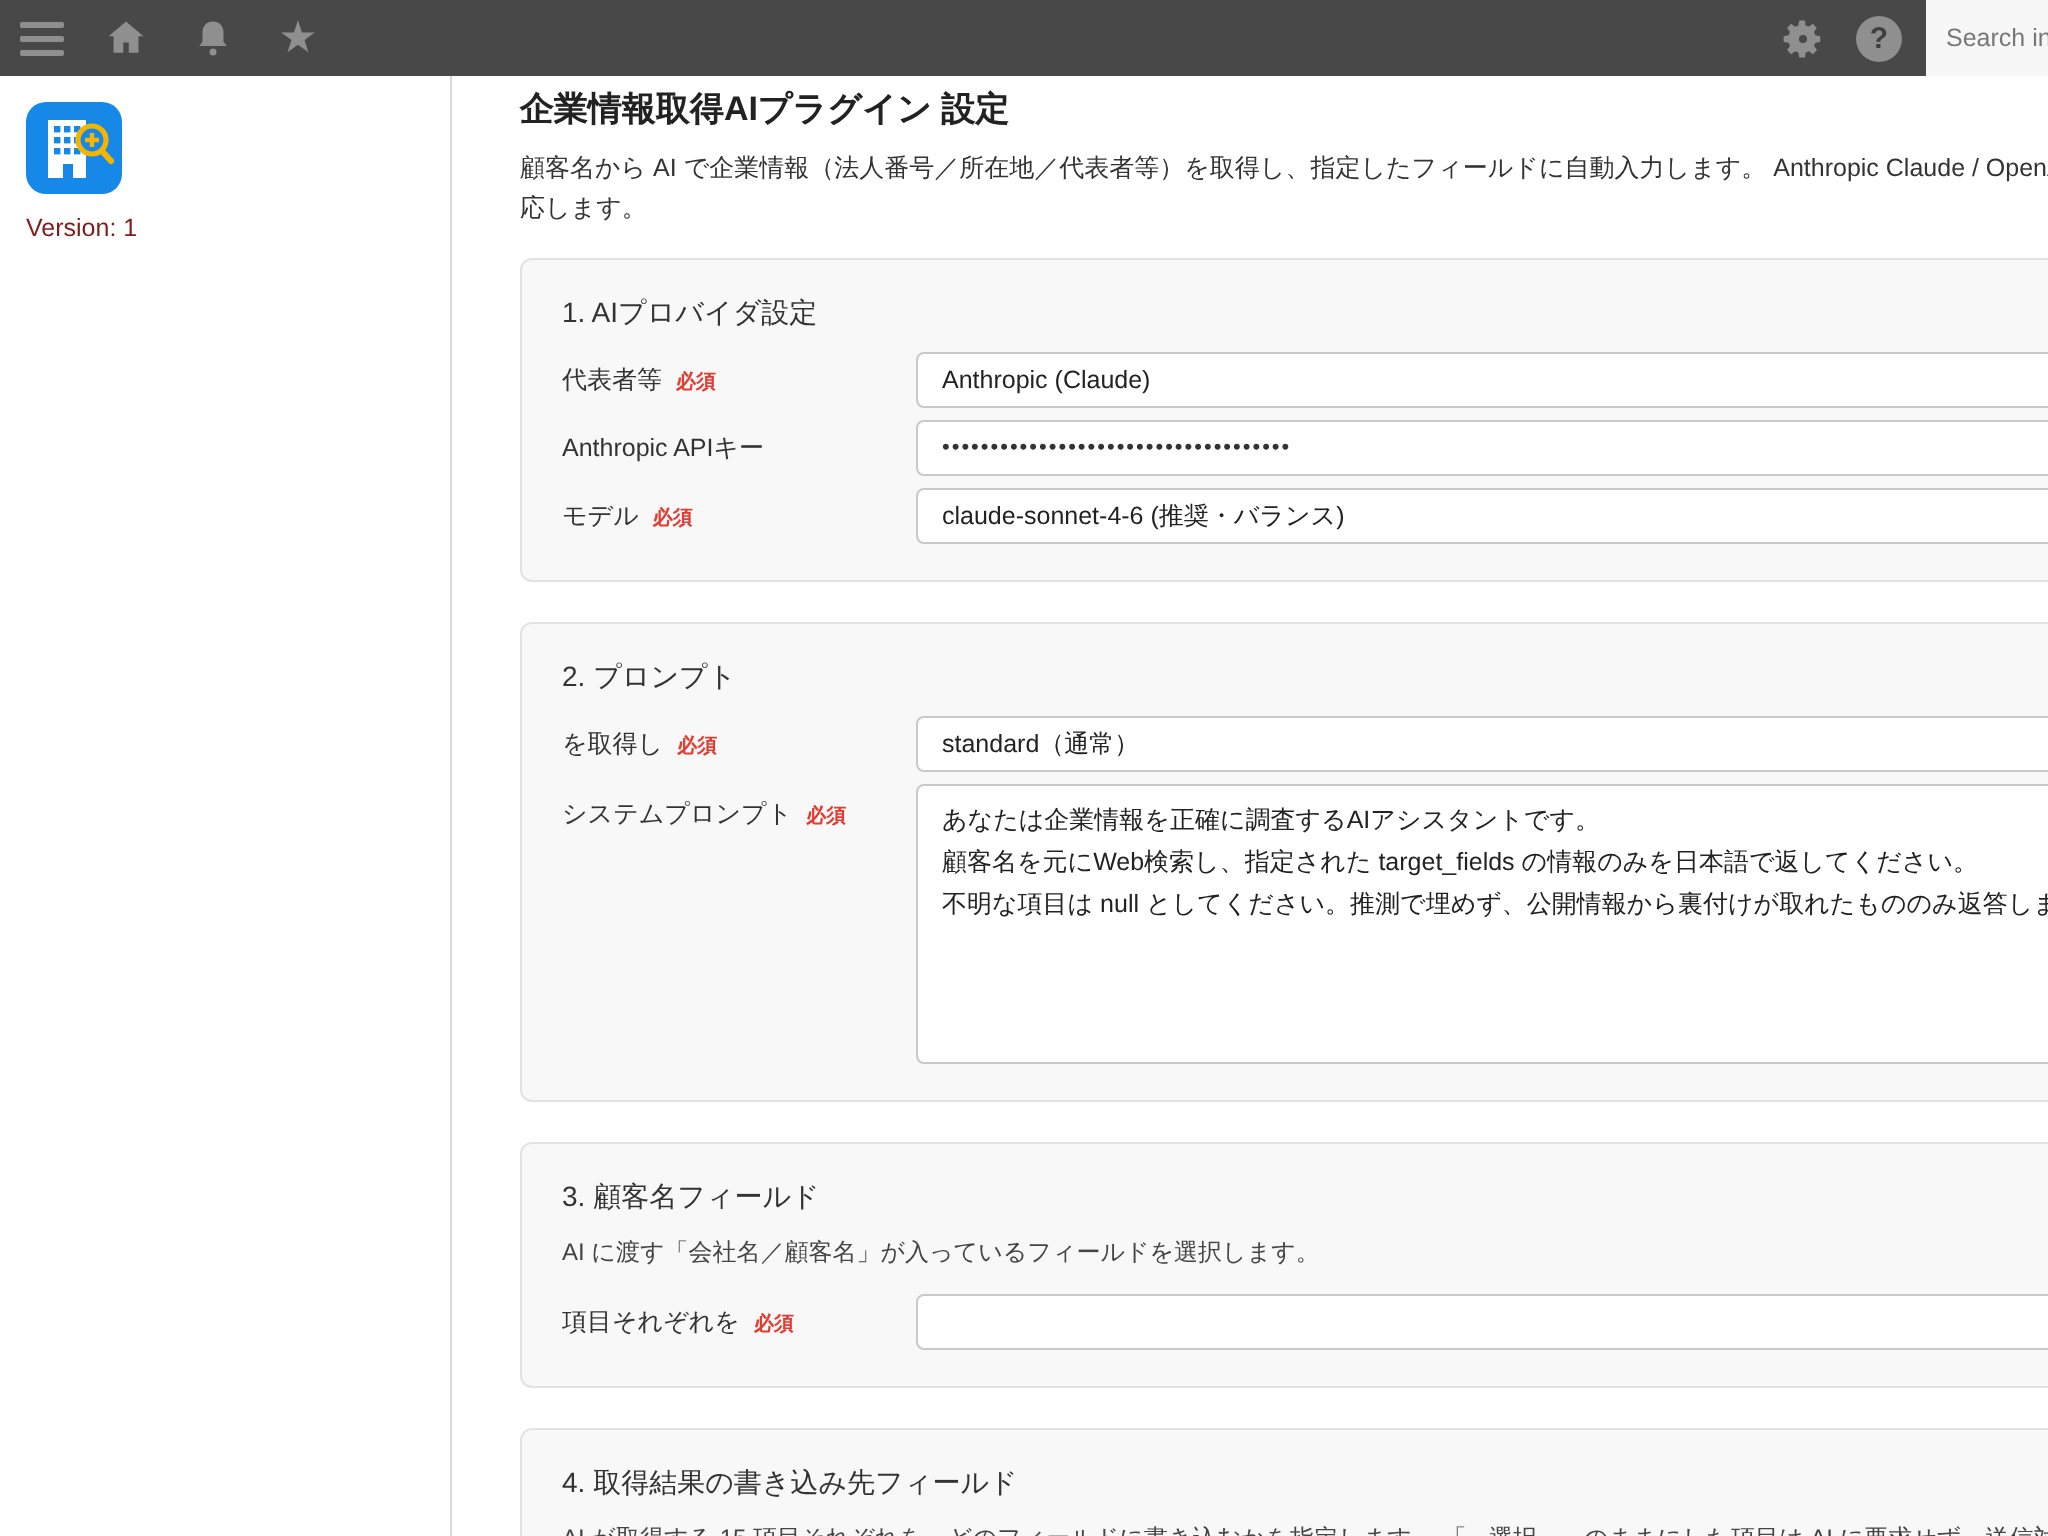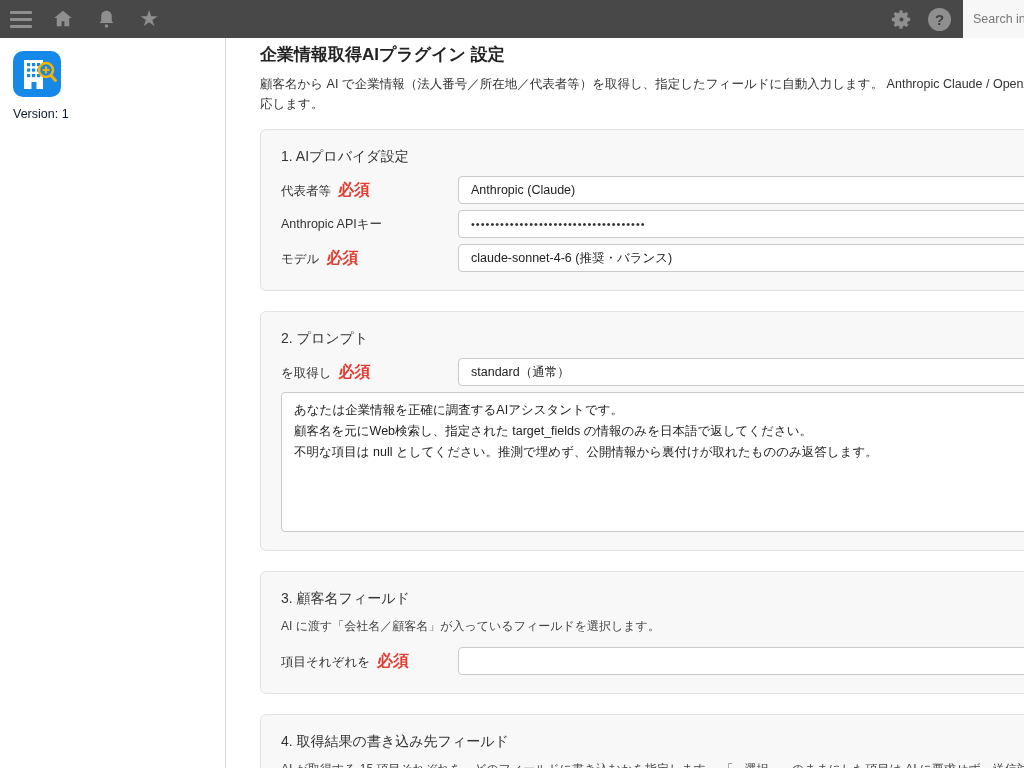--- a/index.html
+++ b/index.html
@@ -18,40 +18,40 @@
   .help-btn { left:928px; top:8px; width:23px; height:23px; border-radius:50%; background:#8f8f8f;
     display:flex; align-items:center; justify-content:center; color:#3f3f3f; font-weight:bold; font-size:15px; cursor:pointer; }
   .searchbox { position:absolute; left:963px; top:0; height:38px; width:170px; background:#f7f7f7;
     border:none; padding:0 0 0 10px; font-size:12.5px; color:#555; outline:none; }
   .searchbox::placeholder { color:#777; }
 
   
   .layout { display:flex; height:730px; }
   .sidebar { width:226px; min-width:226px; border-right:1px solid #d8d8d8; background:#fff; padding:13px 0 0 13px; }
   .app-icon { width:48px; height:46px; display:block; cursor:pointer; }
-  .version { margin-top:10px; font-size:12.5px; color:#0f172a; }
+  .version { margin-top:10px; font-size:12.5px; color:#7f1d1d; }
 
   .main { width:1150px; padding:5px 0 0 34px; background:#fff; }
   .page-title { font-size:17px; font-weight:bold; color:#222; line-height:24px; }
   .page-desc { margin-top:7px; font-size:12.5px; color:#333; line-height:20px; }
   .page-desc div { white-space:nowrap; }
 
   
   .card { width:886px; background:#f8f8f8; border:1px solid #e2e2e2; border-radius:6px;
     padding:18px 20px; margin-top:15px; }
   .card + .card { margin-top:20px; }
   .section-title { font-size:14px; font-weight:500; color:#333; margin-bottom:10px; }
   .section-desc { font-size:12px; color:#444; margin:2px 0 12px 0; }
 
   .row { display:flex; align-items:center; margin-bottom:6px; }
   .row:last-child { margin-bottom:0; }
   .row.top { align-items:flex-start; }
   .row-label { width:177px; min-width:177px; font-size:12.5px; color:#333; padding-top:0; }
   .row.top .row-label { padding-top:7px; }
-  .req { color:#e23d32; font-size:16px; font-weight:bold; margin-left:7px; }
+  .req { color:#e23d32; font-size:10px; font-weight:bold; margin-left:7px; }
 
   .field { flex:1; height:28px; background:#fff; border:1px solid #c9c9c9; border-radius:4px;
     display:flex; align-items:center; padding:0 12px; font-size:12.5px; color:#222; cursor:pointer; }
   .field.password { letter-spacing:1px; font-size:11px; color:#333; }
   .textarea { flex:1; height:140px; background:#fff; border:1px solid #c9c9c9; border-radius:4px;
     padding:7px 12px; font-size:12.5px; color:#222; line-height:21px; white-space:pre-line; cursor:text; }
 
   .card-4 { min-height:230px; }
 </style>
 </head>
@@ -155,20 +155,23 @@
       <div class="section-title">2. プロンプト</div>
 
       <div class="row">
         <div class="row-label">
           <span>を取得し</span><span class="req">必須</span>
         </div>
         <div class="field" role="combobox">standard（通常）</div>
       </div>
 
       <div class="row top">
+        <div class="row-label">
+          <span>システムプロンプト</span><span class="req">必須</span>
+        </div>
         <div class="textarea" role="textbox">あなたは企業情報を正確に調査するAIアシスタントです。
 顧客名を元にWeb検索し、指定された target_fields の情報のみを日本語で返してください。
 不明な項目は null としてください。推測で埋めず、公開情報から裏付けが取れたもののみ返答します。</div>
       </div>
     </div>
 
     <div class="card">
       <div class="section-title">3. 顧客名フィールド</div>
       <div class="section-desc">AI に渡す「会社名／顧客名」が入っているフィールドを選択します。</div>
 

